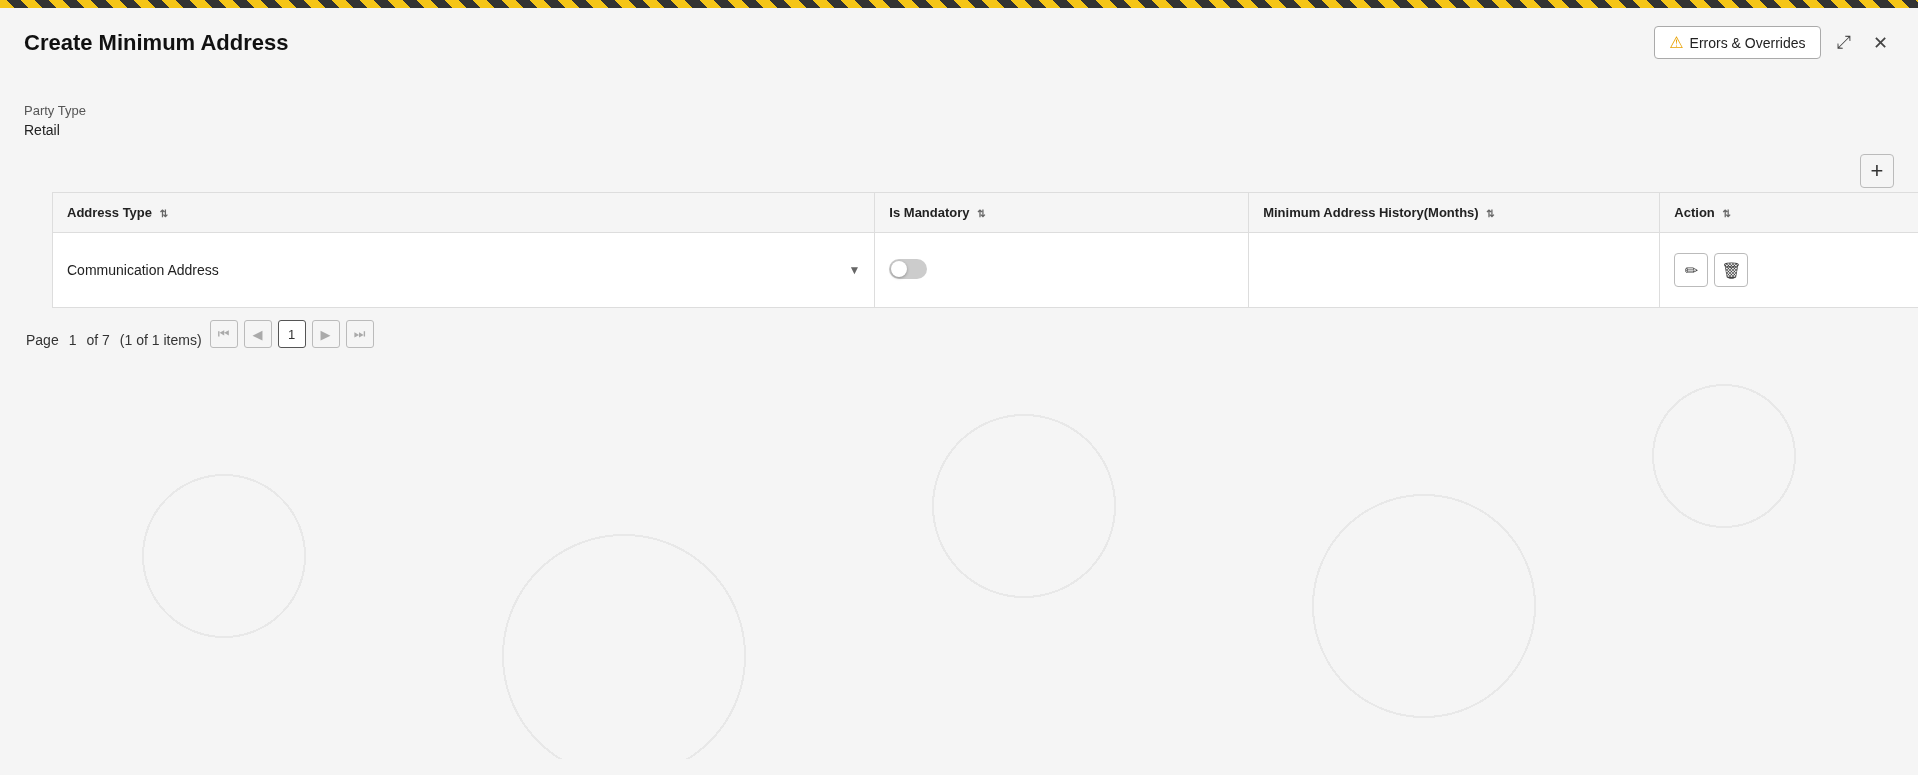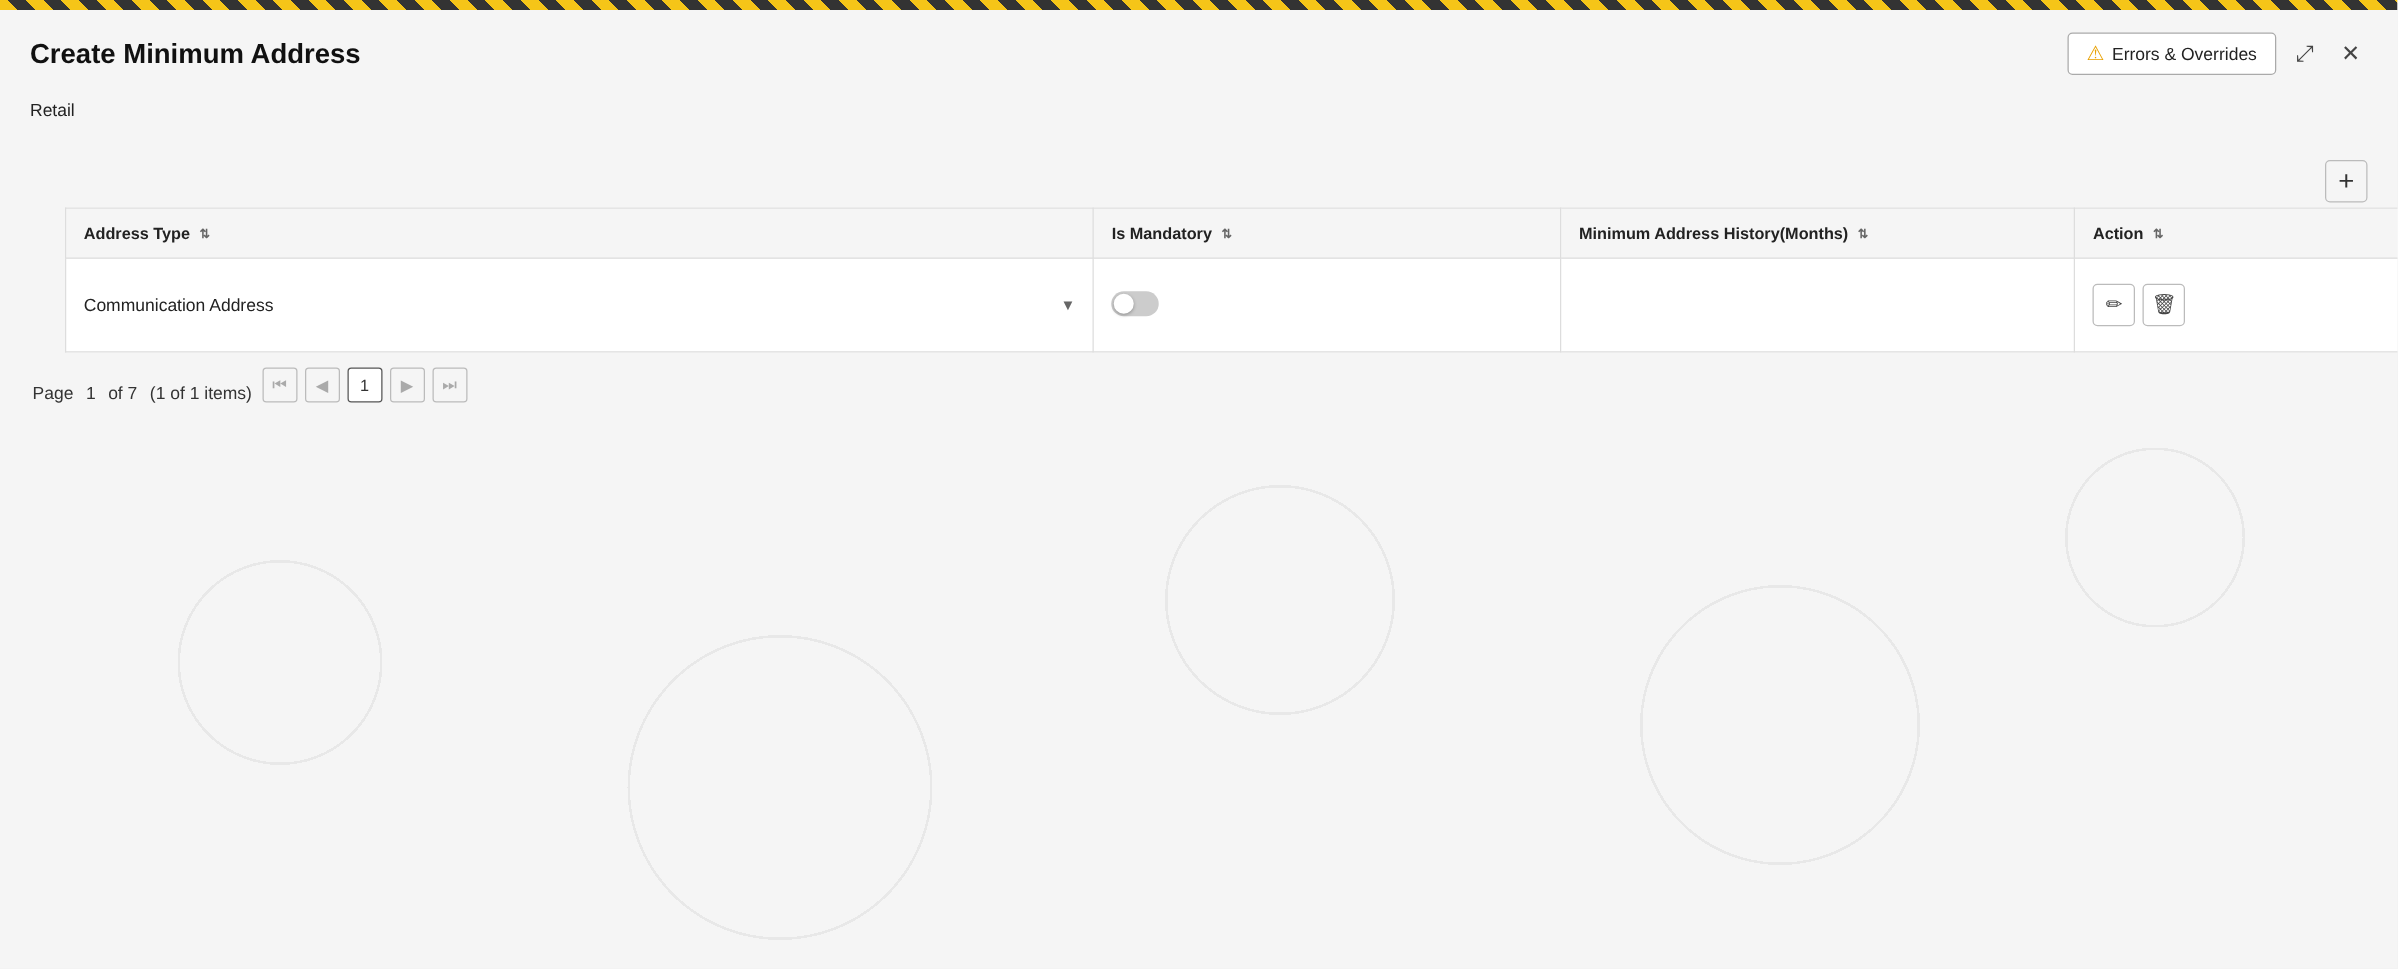--- a/index.html
+++ b/index.html
@@ -20,20 +20,21 @@
     }
 
     .modal-container {
       background: #f5f5f5;
       width: 1918px;
       min-height: 767px;
       position: relative;
       padding: 0;
       display: flex;
       flex-direction: column;
+      gap: 16px;
     }
 
     .modal-header {
       display: flex;
       align-items: center;
       justify-content: space-between;
       padding: 18px 24px 12px 24px;
       background: #f5f5f5;
     }
 
@@ -87,21 +88,21 @@
     .field-label {
       font-size: 13px;
       color: #555;
       margin-bottom: 4px;
       margin-top: 8px;
     }
 
     .field-value {
       font-size: 14px;
       color: #222;
-      margin-bottom: 32px;
+      margin-bottom: 16px;
     }
 
     .add-btn-row {
       display: flex;
       justify-content: flex-end;
       margin-bottom: 4px;
     }
 
     .add-btn {
       width: 34px;
@@ -322,20 +323,21 @@
         <span>⤢</span>
       </button>
       <button class="icon-btn">
         <span>✕</span>
       </button>
     </div>
   </div>
 
   <div class="modal-body">
 
+    <div class="field-label">Party Type</div>
     <div class="field-value">Retail</div>
 
     <div class="add-btn-row">
       <button class="add-btn">+</button>
     </div>
 
     <table class="data-table">
       <thead>
         <tr>
           <th class="col-address-type">

